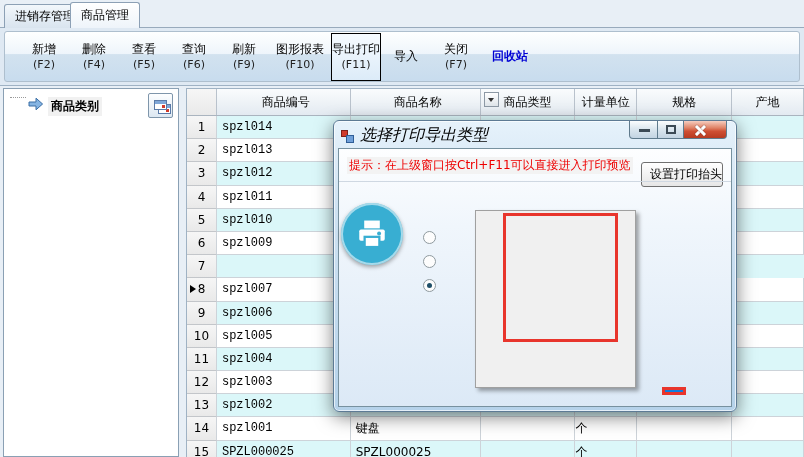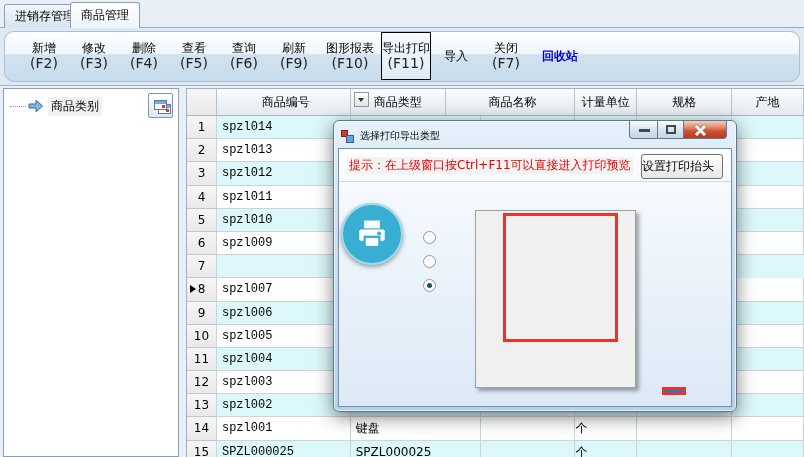--- a/index.html
+++ b/index.html
@@ -14,36 +14,36 @@
          border:1px solid #8ca0b5; border-bottom:none; border-radius:3px 3px 0 0;
          background:linear-gradient(#f2f7fb,#d9e4ef); cursor:default; }
   .tab.active { top:2px; height:26px; line-height:25px; background:linear-gradient(#ffffff,#eef4fa);
                 z-index:2; }
   .tab1 { left:4px; } .tab2 { left:70px; }
 
   
   .toolbar-wrap { position:absolute; left:0; top:28px; width:804px; height:58px;
                   background:#dfe9f3; border-bottom:1px solid #9fb2c4; }
   .toolbar { position:absolute; left:4px; right:4px; top:3px; bottom:3px; border:1px solid #aebfce;
-             border-radius:10px; background:linear-gradient(180deg,#feffff 0%,#eef5fb 45%,#d2e2ef 46%,#c8dcee 100%);
-             display:flex; align-items:flex-start; padding-left:14px; }
+             border-radius:3px; background:linear-gradient(180deg,#feffff 0%,#eef5fb 45%,#d2e2ef 46%,#c8dcee 100%);
+             display:flex; align-items:center; padding-left:14px; }
   .tb-btn { width:50px; height:48px; display:flex; flex-direction:column; justify-content:center;
             align-items:center; text-align:center; line-height:15px; margin-right:0; cursor:pointer; }
-  .tb-btn .key { font-size:14px; color:#222; }
+  .tb-btn .key { font-size:11px; color:#222; }
   .tb-btn.wide { width:62px; }
   .tb-btn.focused { border:1px solid #000; background:linear-gradient(#f6fbff,#dcebf8); }
   .tb-btn.accent { color:#0000d4; font-weight:bold; width:58px; }
 
   
   .main { position:absolute; left:0; top:86px; width:804px; height:371px; background:#e8eff6; }
 
   
   .tree { position:absolute; left:3px; top:2px; width:176px; bottom:0; background:#fff;
           border:1px solid #8aa0b4; }
-  .tree-item { position:absolute; left:6px; top:8px; display:flex; align-items:center; height:18px; cursor:default; }
+  .tree-item { position:absolute; left:6px; top:8px; display:flex; align-items:flex-start; height:18px; cursor:default;font-weight:bold; }
   .tree-dots { width:16px; height:0; border-top:1px dotted #9a9a9a; margin-right:2px; }
   .tree-arrow { width:16px; height:14px; margin-right:4px; }
   .tree-label { background:#f1f1f1; padding:1px 3px; }
   .tree-corner-btn { position:absolute; right:5px; top:4px; width:25px; height:25px;
           border:1px solid #7f96ab; border-radius:2px; background:linear-gradient(#fdfeff,#dde8f2);
           cursor:pointer; }
   .mini-form { position:absolute; left:5px; top:6px; width:13px; height:10px; border:1px solid #5a7aa8; background:#fff; }
   .mini-form::before { content:""; position:absolute; left:0; top:0; right:0; height:3px; background:#7fa7d8; }
   .mini-form.back { left:9px; top:10px; }
   .mini-form .dot { position:absolute; right:1px; top:4px; width:3px; height:3px; background:#d03a2b; }
@@ -76,40 +76,40 @@
   
   .dialog { position:absolute; left:333px; top:120px; width:404px; height:292px; z-index:10;
             border:1px solid #5d7a94; border-radius:6px;
             background:linear-gradient(180deg,#e6f2fb 0%,#cfe2f2 30%,#b5d2ea 100%);
             box-shadow:0 5px 18px rgba(0,0,0,.5), inset 0 0 0 1px rgba(255,255,255,.65);
             padding:3px; }
   .dlg-titlebar { height:23px; display:flex; align-items:center; padding-left:4px; }
   .dlg-ico { width:14px; height:14px; position:relative; margin-right:5px; }
   .dlg-ico .sq1 { position:absolute; left:0; top:1px; width:7px; height:7px; background:#d03a2b; border:1px solid #7e2018; }
   .dlg-ico .sq2 { position:absolute; left:5px; top:6px; width:8px; height:8px; background:#6f9fd8; border:1px solid #2f5d96; }
-  .dlg-title { font-size:10px; color:#000; }
+  .dlg-title { font-size:16px; color:#000;font-style:italic; }
   .capbtns { position:absolute; top:0; right:9px; display:flex; z-index:11; }
   .capbtn { height:18px; border:1px solid #5f7a8c; border-top:none; margin-left:-1px;
             background:linear-gradient(#fbfdfe,#dce7ef 45%,#c3d4e2); position:relative; cursor:pointer; }
   .capbtn.min { width:29px; border-radius:0 0 0 4px; }
   .capbtn.max { width:27px; }
   .capbtn.close { width:44px; border-radius:0 0 4px 0;
             background:linear-gradient(#f6cdbf,#e08468 40%,#cf4f33 60%,#b83a20); }
   .capbtn.min i { position:absolute; left:9px; top:8px; width:11px; height:3px; background:#3c4a55; }
   .capbtn.max i { position:absolute; left:8px; top:4px; width:10px; height:9px; border:2px solid #3c4a55; background:transparent; }
   .capbtn.close i::before, .capbtn.close i::after { content:""; position:absolute; left:15px; top:3px;
             width:3px; height:13px; background:#fff; box-shadow:0 0 1px #5c170c; }
   .capbtn.close i::before { transform:rotate(45deg); }
   .capbtn.close i::after { transform:rotate(-45deg); }
 
   .dlg-client { position:absolute; left:4px; right:4px; top:27px; bottom:4px;
             border:1px solid #77919f; background:linear-gradient(180deg,#fdfeff 0%,#f0f6fc 30%,#dce9f6 100%); }
   .dlg-hint { position:absolute; left:8px; top:8px; color:#ee0000; font-size:12px; background:#f3f3f3; padding:0 2px; }
-  .dlg-head-btn { position:absolute; right:8px; top:5px; width:82px; height:25px; border:1px solid #707070;
-            border-radius:3px; background:linear-gradient(#ffffff,#e6e6e6); text-align:left; line-height:23px; cursor:pointer; }
+  .dlg-head-btn { position:absolute; right:8px; top:13px; width:82px; height:25px; border:1px solid #707070;
+            border-radius:3px; background:linear-gradient(#ffffff,#e6e6e6); text-align:right; line-height:23px; cursor:pointer; }
   .dlg-sep { position:absolute; left:0; right:0; top:32px; height:1px; background:#cfd8e2; }
   .dlg-prompt { position:absolute; left:100px; top:38px; font-size:13px; }
 
   .printer { position:absolute; left:2px; top:54px; width:62px; height:62px; border-radius:50%;
             background:#38aed2; box-shadow:0 2px 4px rgba(0,0,0,.35), inset 0 0 0 2px rgba(255,255,255,.55);
             display:flex; align-items:center; justify-content:center; }
   .radio { position:absolute; width:13px; height:13px; border-radius:50%; border:1px solid #8f9a9f; background:#fdfdfd; }
   .radio.sel::after { content:""; position:absolute; left:3px; top:3px; width:5px; height:5px; border-radius:50%; background:#1f4f68; }
 
   .popup-menu { position:absolute; left:136px; top:61px; width:161px; height:178px; background:#f0f0f0;
@@ -134,24 +134,20 @@
 </div>
 
 <div class="toolbar-wrap">
   <div class="toolbar">
 
   <div class="tb-btn">
         <div class="lbl">新增</div>
         <div class="key">(F2)</div>
       </div>
       <div class="tb-btn">
-        <div class="lbl">修改</div>
-        <div class="key">(F3)</div>
-      </div>
-      <div class="tb-btn">
         <div class="lbl">删除</div>
         <div class="key">(F4)</div>
       </div>
       <div class="tb-btn">
         <div class="lbl">查看</div>
         <div class="key">(F5)</div>
       </div>
       <div class="tb-btn">
         <div class="lbl">查询</div>
         <div class="key">(F6)</div>
@@ -200,27 +196,27 @@
       <span class="mini-form">
           <span class="dot"></span>
         </span>
     </div>
   </div>
 
   <div class="grid">
     <div class="g-head">
       <div class="cell c-num"></div>
       <div class="cell c-code">商品编号</div>
+      <div class="cell c-name">商品名称</div>
       <div class="cell c-type">
         <span class="filter-btn">
             <i></i>
           </span>
         <span>商品类型</span>
       </div>
-      <div class="cell c-name">商品名称</div>
       <div class="cell c-unit">计量单位</div>
       <div class="cell c-spec">规格</div>
       <div class="cell c-orig">产地</div>
     </div>
     <div class="g-body">
 
     <div class="row">
           <div class="cell c-num">1</div>
           <div class="cell c-code">spzl014</div>
           <div class="cell c-name">固态硬盘</div>

